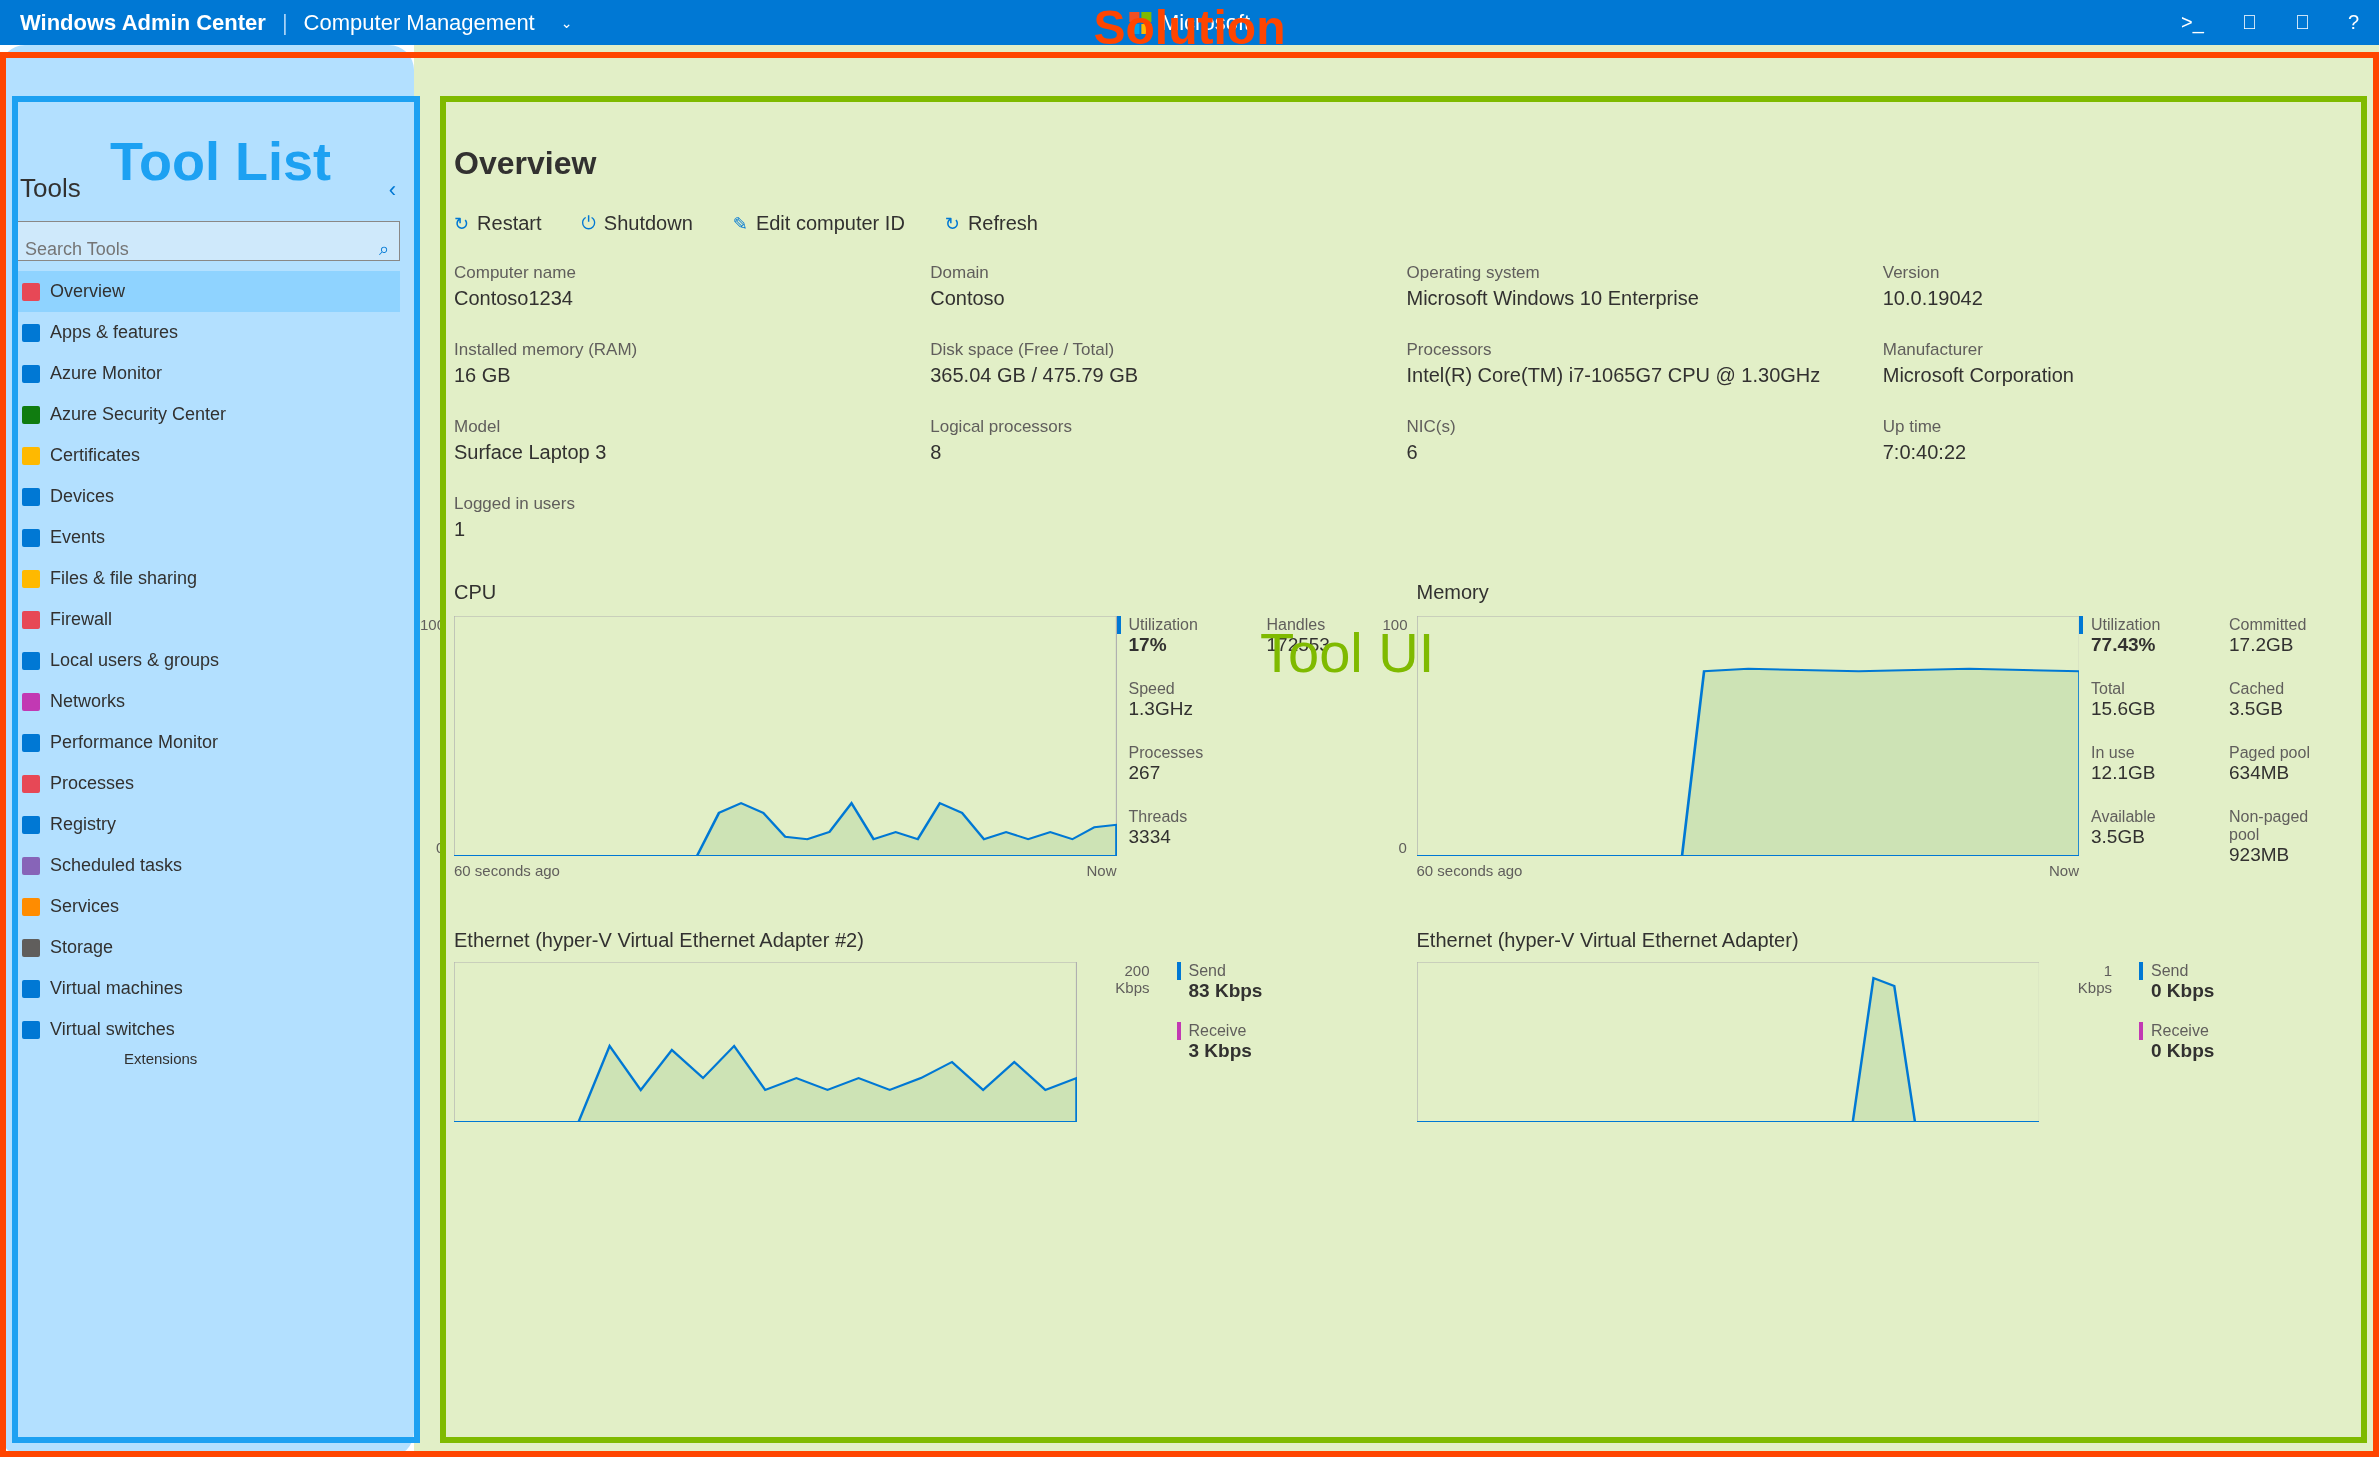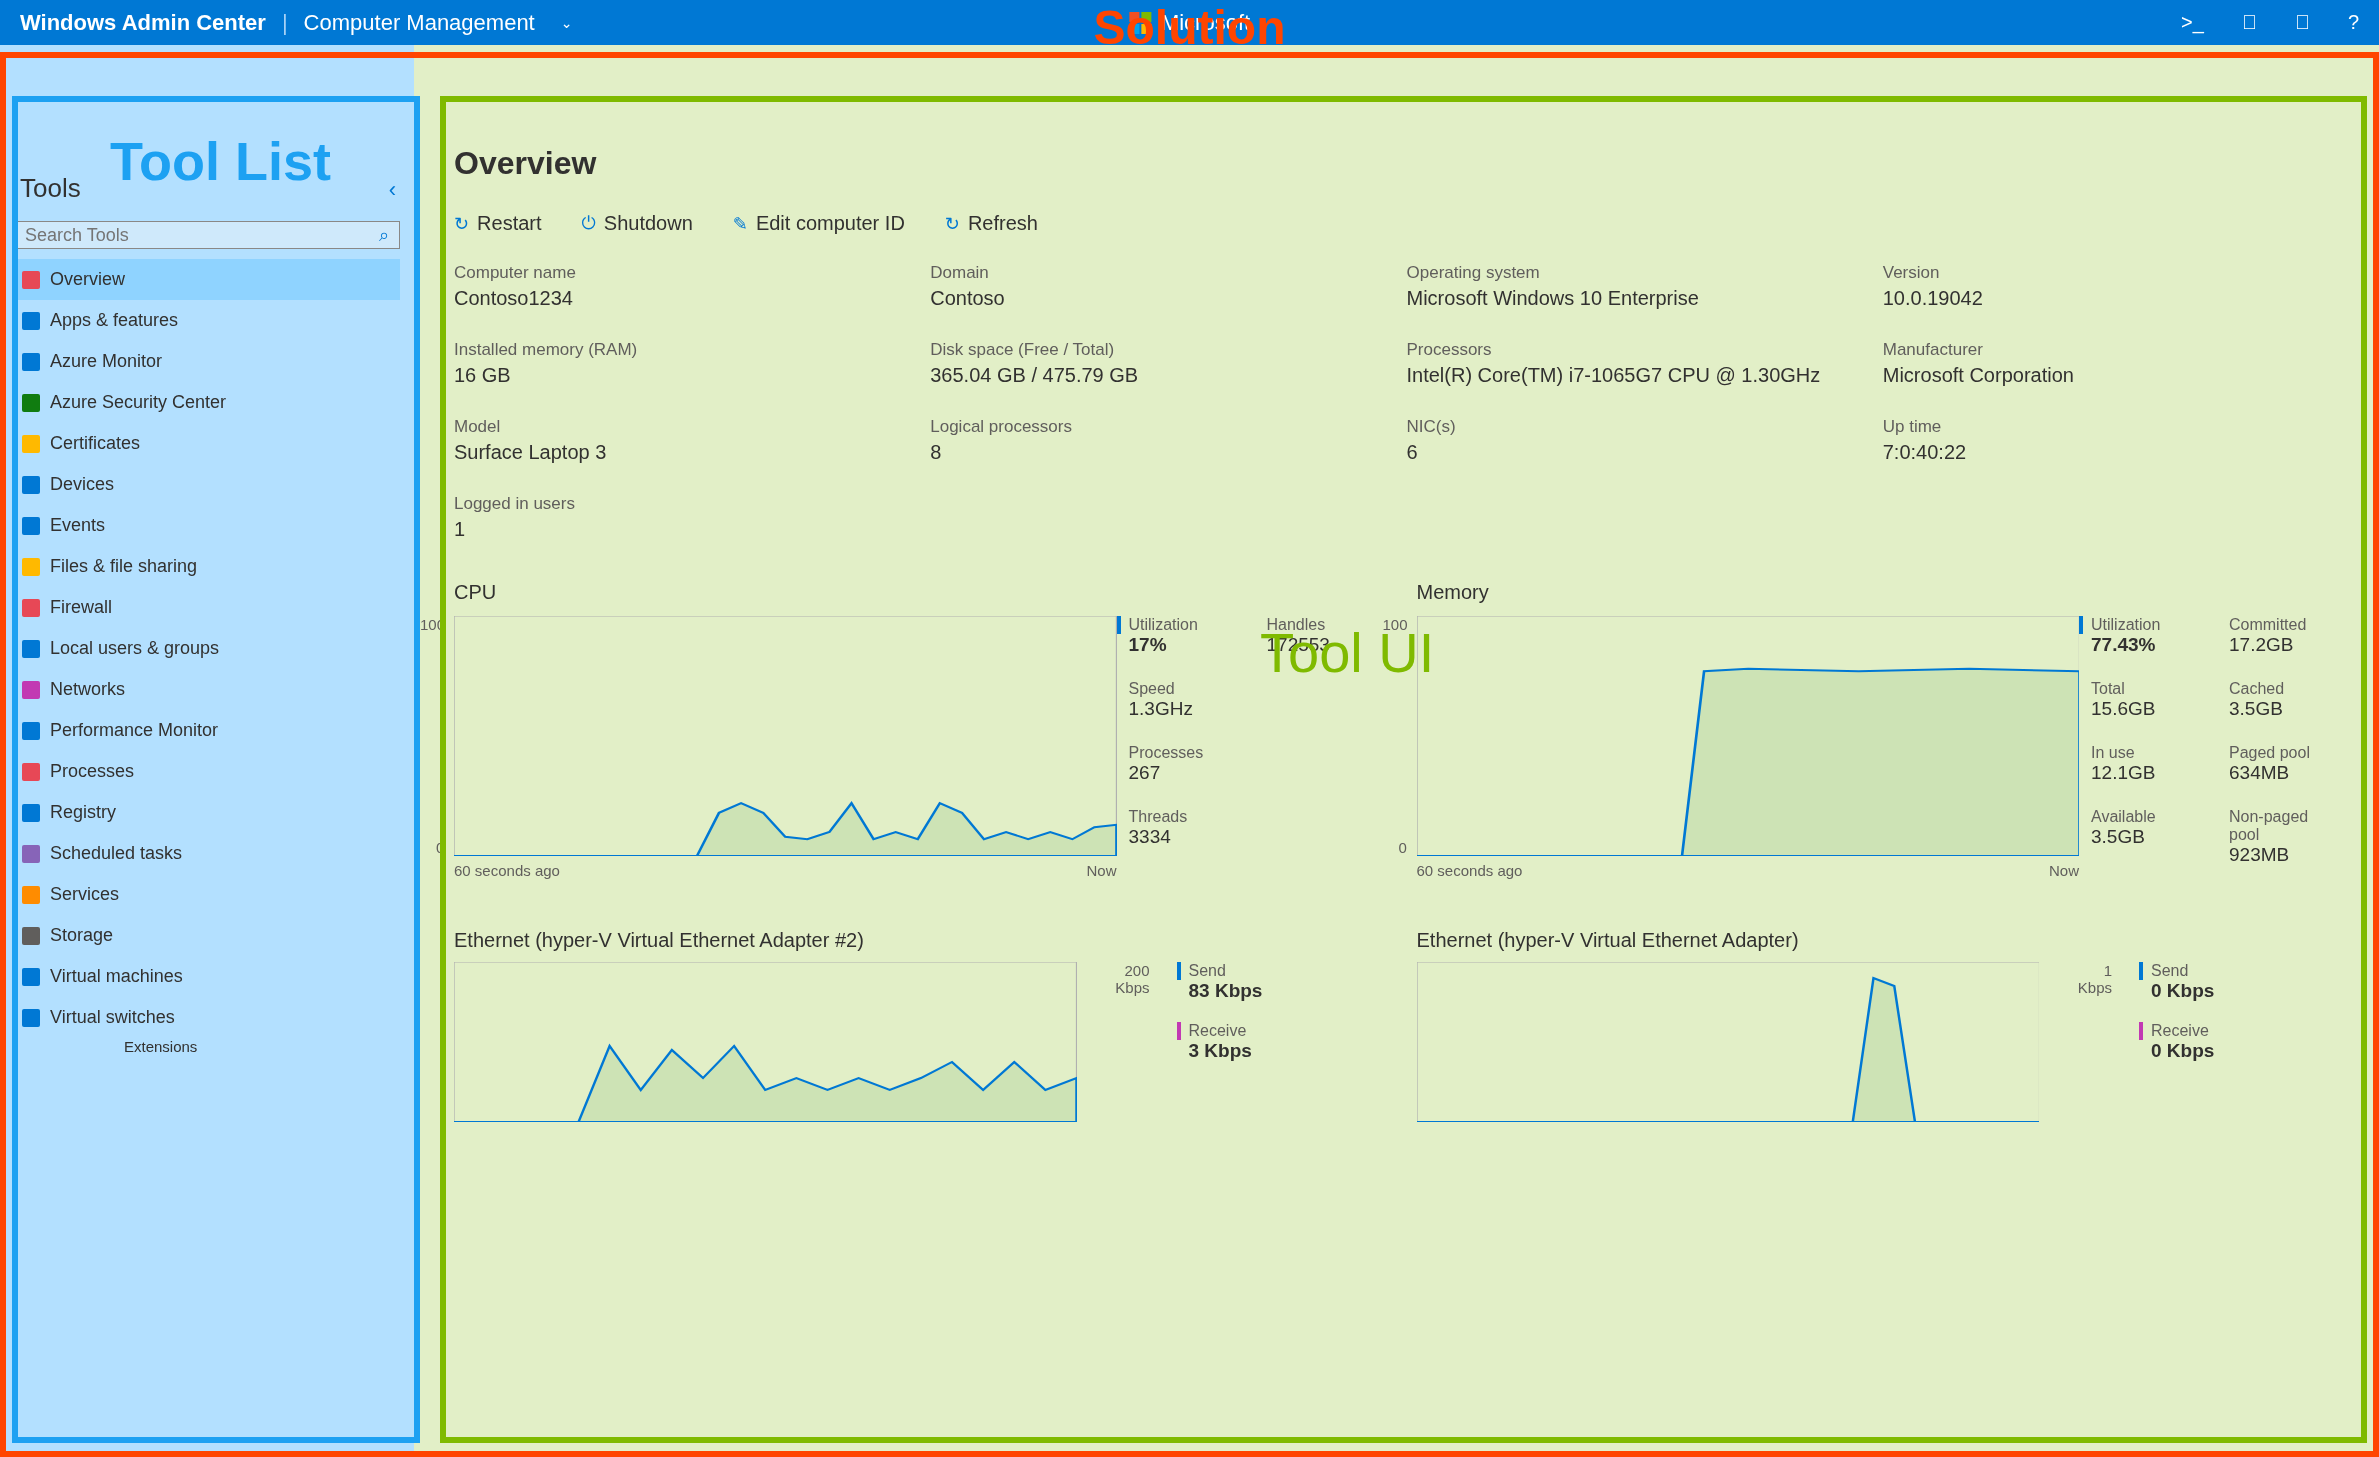--- a/index.html
+++ b/index.html
@@ -24,24 +24,24 @@
   .anno-border-outer { position: absolute; top: 52px; left: 0; right: 0; bottom: 0; border: 6px solid #ff4500; pointer-events: none; z-index: 40; }
   .anno-border-toollist { position: absolute; top: 96px; left: 12px; width: 408px; bottom: 14px; border: 6px solid #1da1f2; pointer-events: none; z-index: 40; }
   .anno-border-toolui { position: absolute; top: 96px; left: 440px; right: 12px; bottom: 14px; border: 6px solid #7fba00; pointer-events: none; z-index: 40; }
   .anno-toollist { position:absolute; top:130px; left:110px; font-size:54px; font-weight:700; color:#1da1f2; z-index:50; pointer-events:none; }
   .anno-toolui { position:absolute; top:620px; left:1260px; font-size:56px; font-weight:400; color:#7fba00; z-index:50; pointer-events:none; }
 
   
   .body { flex:1; display:flex; position:relative; }
 
   
-  .sidebar { width: 414px; background: #b3e0ff; padding: 96px 14px 10px 14px; display:flex; flex-direction:column; position:relative; }
+  .sidebar { width: 414px; background: #b3e0ff; padding: 96px 14px 10px 14px; display:flex; flex-direction:column; position:relative;border-radius:25px; }
   .sidebar .tools-heading { position:absolute; top:128px; left:20px; font-size:26px; font-weight:400; }
   .sidebar .collapse { position:absolute; top:132px; right:18px; font-size:22px; color:#0078d4; cursor:pointer; }
-  .sidebar .search { margin-top: 80px; border:1px solid #8a8886; background:#cfe9fb; display:flex; align-items:center; padding:0 10px; height:28px; }
+  .sidebar .search { margin-top: 80px; border:1px solid #8a8886; background:#cfe9fb; display:flex; align-items:flex-end; padding:0 10px; height:40px; }
   .sidebar .search input { flex:1; border:none; background:transparent; font-size:18px; outline:none; color:#605e5c; }
   .sidebar .search .mag { color:#0078d4; font-size:18px; }
   .sidebar .list { margin-top: 10px; overflow:auto; }
   .sidebar .item { display:flex; align-items:center; gap:10px; padding:10px 8px; font-size:18px; cursor:pointer; }
   .sidebar .item.active { background:#8fd3ff; }
   .sidebar .item .ico { width:18px; height:18px; display:inline-block; border-radius:2px; }
   .sidebar .ext { padding-left:110px; font-size:15px; color:#323130; }
 
   
   .main { flex:1; background:#e2efc7; padding: 100px 40px 20px 40px; position:relative; overflow:hidden; }

